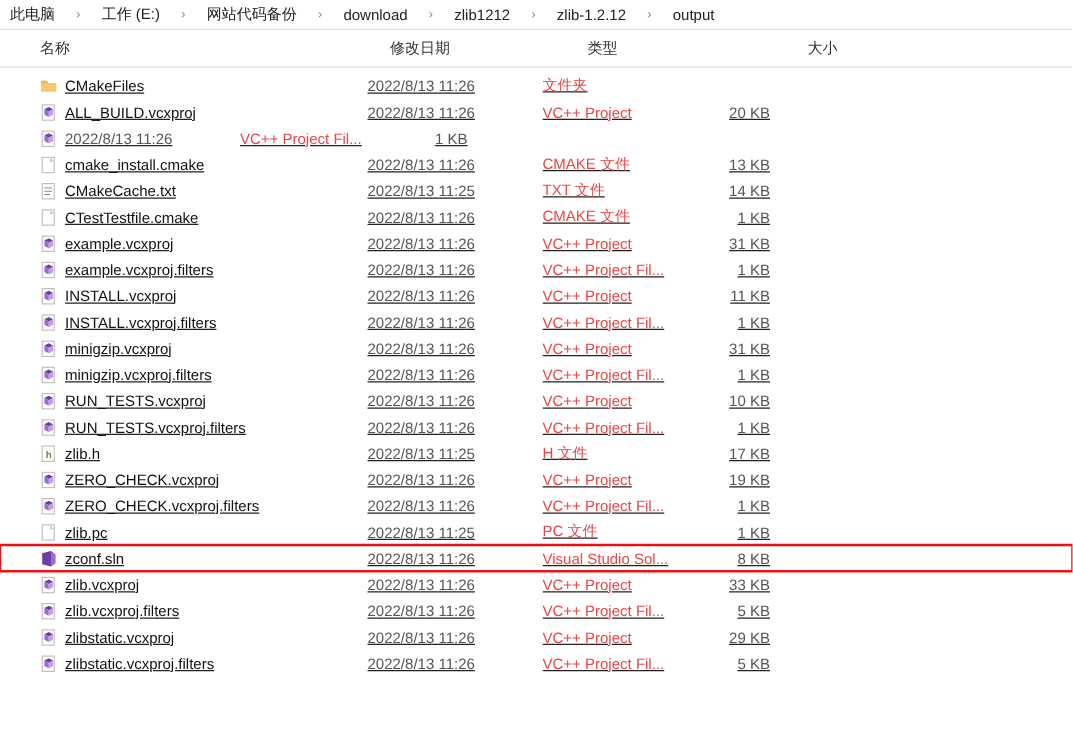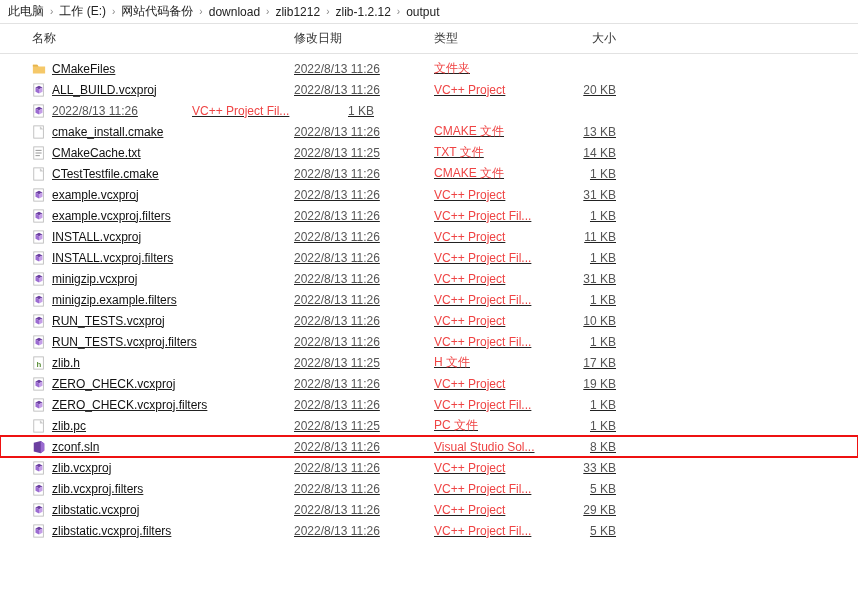--- a/index.html
+++ b/index.html
@@ -1,20 +1,20 @@
 <!DOCTYPE html>
 <html><head>
 <meta charset="utf-8">
 <style>
   * { box-sizing: border-box; margin: 0; padding: 0; }
   body { font-family: "Microsoft YaHei", "Segoe UI", Tahoma, sans-serif; font-size: 12px; background: #fff; color: #222; width: 858px; }
-  .breadcrumb { display: flex; align-items: center; gap: 4px; padding: 4px 8px; height: 24px; border-bottom: 1px solid #e2e2e2; }
+  .breadcrumb { display: flex; align-items: center; gap: 15px; padding: 4px 8px; height: 24px; border-bottom: 1px solid #e2e2e2; }
   .breadcrumb .crumb { white-space: nowrap; cursor: default; }
   .breadcrumb .sep { color: #888; font-size: 10px; padding: 0 2px; }
-  .header-row { display: flex; align-items: center; border-bottom: 1px solid #e2e2e2; padding: 6px 0 6px 32px; color: #333; }
+  .header-row { display: flex; align-items: center; border-bottom: 1px solid #e2e2e2; padding: 6px 0 6px 32px; color: #333; gap: 18px; }
   .header-row .col-name  { width: 262px; }
   .header-row .col-date  { width: 140px; }
   .header-row .col-type  { width: 120px; }
   .header-row .col-size  { width: 80px; text-align: right; padding-right: 18px; }
   .rows { padding-top: 4px; text-decoration: underline; }
   .row { display: flex; align-items: center; height: 21px; padding-left: 32px; cursor: default; }
   .row .icon { width: 18px; height: 16px; margin-right: 2px; display: inline-flex; align-items: center; }
   .row .name { width: 242px; white-space: nowrap; overflow: hidden; text-overflow: ellipsis; color: #111; }
   .row .date { width: 140px; color: #555; }
   .row .type { width: 120px; color: #ef4444; white-space: nowrap; overflow: hidden; text-overflow: ellipsis; }
@@ -197,21 +197,21 @@
     </div>
     <div class="row">
       <span class="icon">
         <svg viewBox="0 0 16 16">
           <rect x="2" y="1" width="11" height="14" fill="#fff" stroke="#bbb"></rect>
           <path fill="#6b3fa0" d="M4 5 L8 3 L12 5 L8 7 Z"></path>
           <path fill="#9b6bd1" d="M4 5 L8 7 L8 12 L4 10 Z"></path>
           <path fill="#c49de8" d="M12 5 L8 7 L8 12 L12 10 Z"></path>
         </svg>
       </span>
-      <span class="name">minigzip.example.filters</span>
+      <span class="name">minigzip.vcxproj.filters</span>
       <span class="date">2022/8/13 11:26</span>
       <span class="type">VC++ Project Fil...</span>
       <span class="size">1 KB</span>
     </div>
     <div class="row">
       <span class="icon">
         <svg viewBox="0 0 16 16">
           <rect x="2" y="1" width="11" height="14" fill="#fff" stroke="#bbb"></rect>
           <path fill="#6b3fa0" d="M4 5 L8 3 L12 5 L8 7 Z"></path>
           <path fill="#9b6bd1" d="M4 5 L8 7 L8 12 L4 10 Z"></path>

